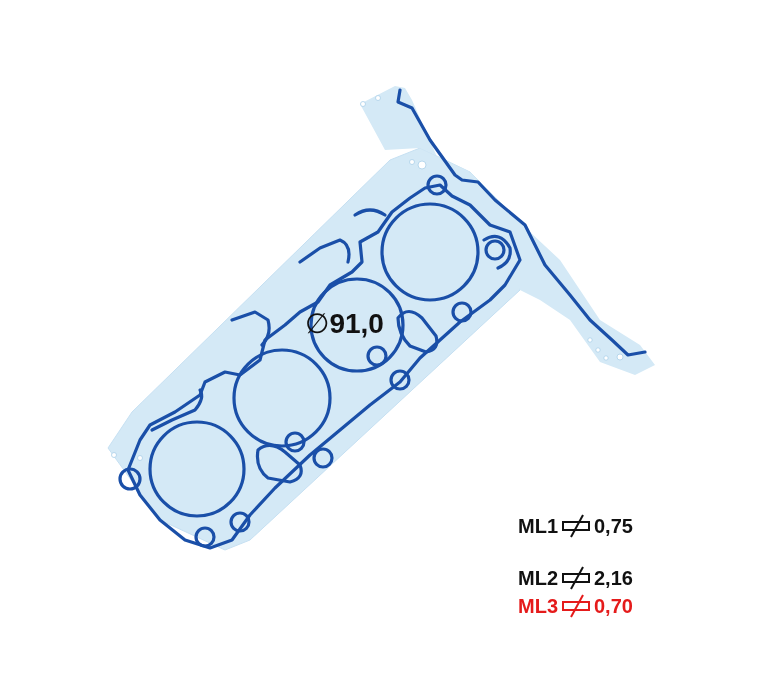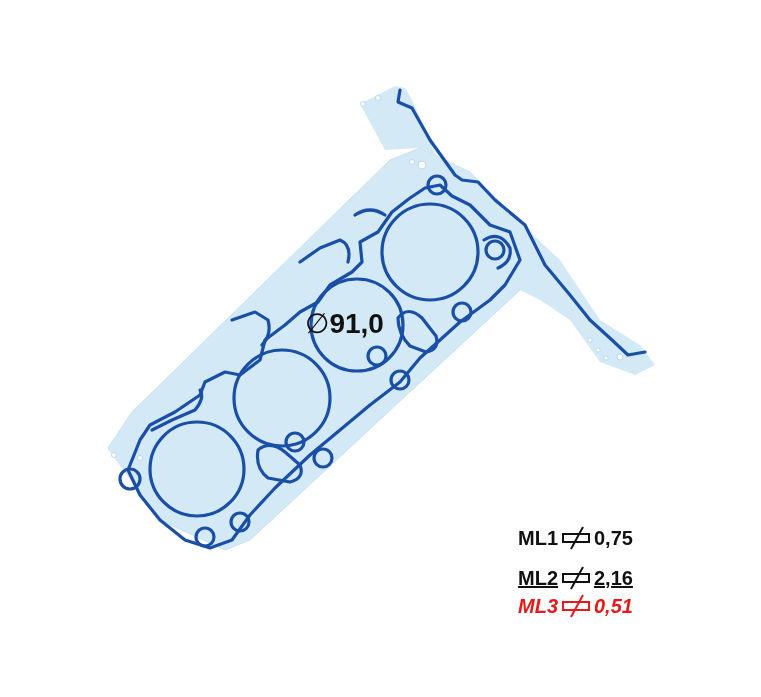--- a/index.html
+++ b/index.html
@@ -6,23 +6,23 @@
   body { width: 761px; height: 697px; position: relative; overflow: hidden; font-family: "Liberation Sans", sans-serif; }
   #stage { position: absolute; left: 0; top: 0; width: 761px; height: 697px; }
   .bore-label {
     position: absolute; left: 305px; top: 307px;
     font-family: "Liberation Sans", sans-serif; font-weight: bold; font-size: 28px; color: #111;
     letter-spacing: 0px; white-space: nowrap;
   }
   .bore-label .sym { font-weight: normal; font-size: 28px; }
   .spec { position: absolute; left: 518px; font-family: "Liberation Sans", sans-serif; font-weight: bold; font-size: 20px; white-space: nowrap; display: flex; align-items: center; }
   .spec .thk-icon { display: inline-block; width: 30px; height: 24px; margin: 0 3px; }
-  .spec-1 { top: 526px; color: #111111; }
-  .spec-2 { top: 566px; color: #111111; text-decoration: underline; }
-  .spec-3 { top: 594px; color: #e51b1b; font-style: italic; }
+  .spec-1 { top: 514px; color: #111111; }
+  .spec-2 { top: 566px; color: #111111; }
+  .spec-3 { top: 594px; color: #e51b1b; }
 </style>
 </head>
 <body>
 
 <div id="stage">
   <svg width="761" height="697" viewBox="0 0 761 697">
     <defs>
       <filter id="soft" x="-5%" y="-5%" width="110%" height="110%">
         <feGaussianBlur stdDeviation="0.6"></feGaussianBlur>
       </filter>
@@ -103,15 +103,15 @@
       <line x1="10" y1="23" x2="22" y2="1" stroke="#111111" stroke-width="2"></line>
     </svg>
     <span>2,16</span>
   </div>
   <div class="spec spec-3">
     <span>ML3</span>
     <svg class="thk-icon" viewBox="0 0 30 24">
       <rect x="2" y="8" width="26" height="8" fill="none" stroke="#e51b1b" stroke-width="2"></rect>
       <line x1="10" y1="23" x2="22" y2="1" stroke="#e51b1b" stroke-width="2"></line>
     </svg>
-    <span>0,51</span>
+    <span>0,70</span>
   </div>
 </div>
 
 </body></html>

